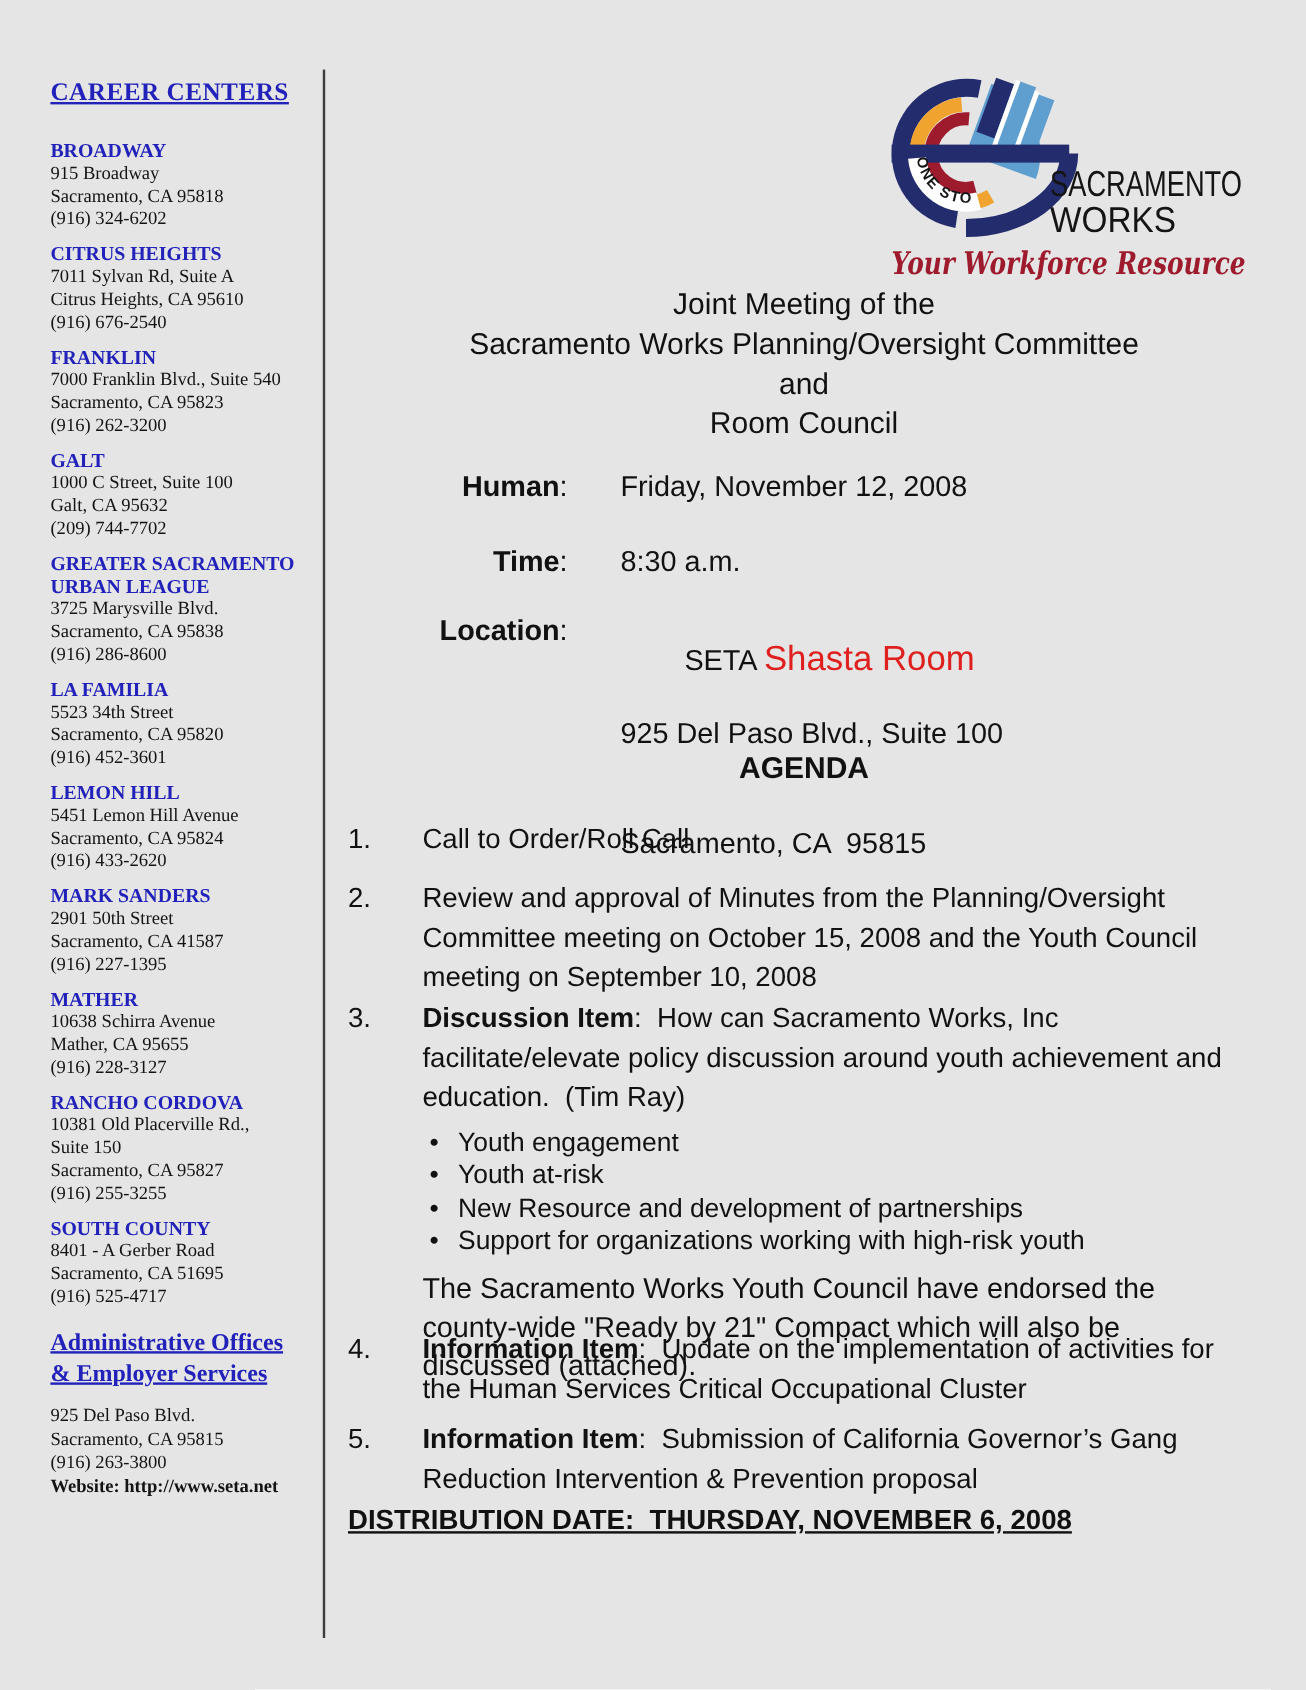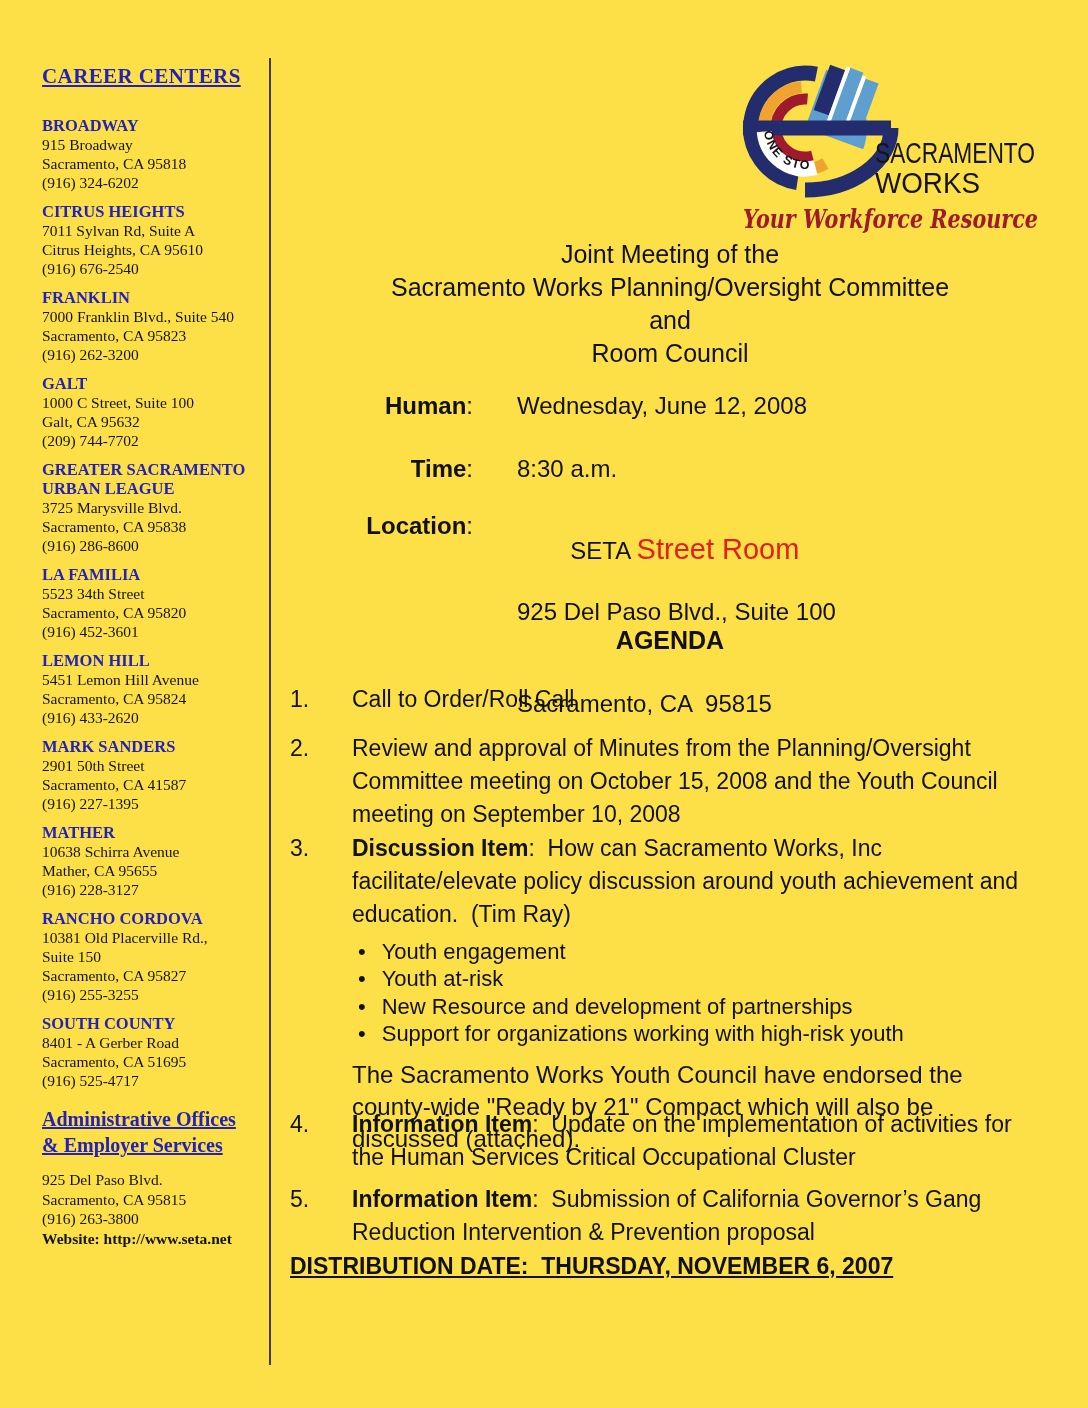--- a/index.html
+++ b/index.html
@@ -1,16 +1,16 @@
 <!DOCTYPE html>
 <html><head>
 <meta charset="utf-8">
 <style>
   html,body{margin:0;padding:0;background:#fff;}
-  .page{position:relative;width:1088px;height:1408px;background:#fde047;overflow:hidden;
+  .page{position:relative;width:1088px;height:1408px;background:#e5e5e5;overflow:hidden;
         font-family:"Liberation Sans",sans-serif;color:#111;}
 
   
   .sidebar{position:absolute;left:42px;top:64px;width:224px;
            font-family:"Liberation Serif",serif;color:#131313;}
   .side-title{font-size:21px;font-weight:bold;color:#2222bb;text-decoration:underline;
               letter-spacing:.4px;margin-bottom:27px;}
   .center{margin-bottom:10px;}
   .c-name{font-size:16.5px;font-weight:bold;color:#2222bb;line-height:19px;}
   .c-line{font-size:15.5px;line-height:19px;}
@@ -189,30 +189,30 @@
 
     <div class="doc-title">
       <div>Joint Meeting of the</div>
       <div>Sacramento Works Planning/Oversight Committee</div>
       <div>and</div>
       <div>Room Council</div>
     </div>
 
     <div class="meta-row meta-date">
       <span class="meta-label"><b>Human</b><span>:</span></span>
-      <span class="meta-value">Wednesday, June 12, 2008</span>
+      <span class="meta-value">Friday, November 12, 2008</span>
     </div>
     <div class="meta-row meta-time">
       <span class="meta-label"><b>Time</b><span>:</span></span>
       <span class="meta-value">8:30 a.m.</span>
     </div>
     <div class="meta-row meta-loc">
       <span class="meta-label"><b>Location</b><span>:</span></span>
       <span class="meta-value">
-        <span class="loc-line1"><span>SETA </span><span class="room">Street Room</span></span>
+        <span class="loc-line1"><span>SETA </span><span class="room">Shasta Room</span></span>
         <span class="loc-line" style="display:block">925 Del Paso Blvd., Suite 100</span>
         <span class="loc-line" style="display:block">Sacramento, CA  95815</span>
       </span>
     </div>
 
     <div class="agenda-head">AGENDA</div>
     <div id="agenda-items">
         <div class="ag-item ag-0">
           <div class="ag-num">1.</div>
           <div class="ag-body">
@@ -245,15 +245,15 @@
           </div>
         </div>
         <div class="ag-item ag-4">
           <div class="ag-num">5.</div>
           <div class="ag-body">
             <div class="ag-text"><span class="ag-label">Information Item</span>:  Submission of California Governor’s Gang Reduction Intervention &amp; Prevention proposal</div>
           </div>
         </div>
       </div>
 
-    <div class="distribution">DISTRIBUTION DATE:  THURSDAY, NOVEMBER 6, 2007</div>
+    <div class="distribution">DISTRIBUTION DATE:  THURSDAY, NOVEMBER 6, 2008</div>
   </div>
 </div>
 
 </body></html>

